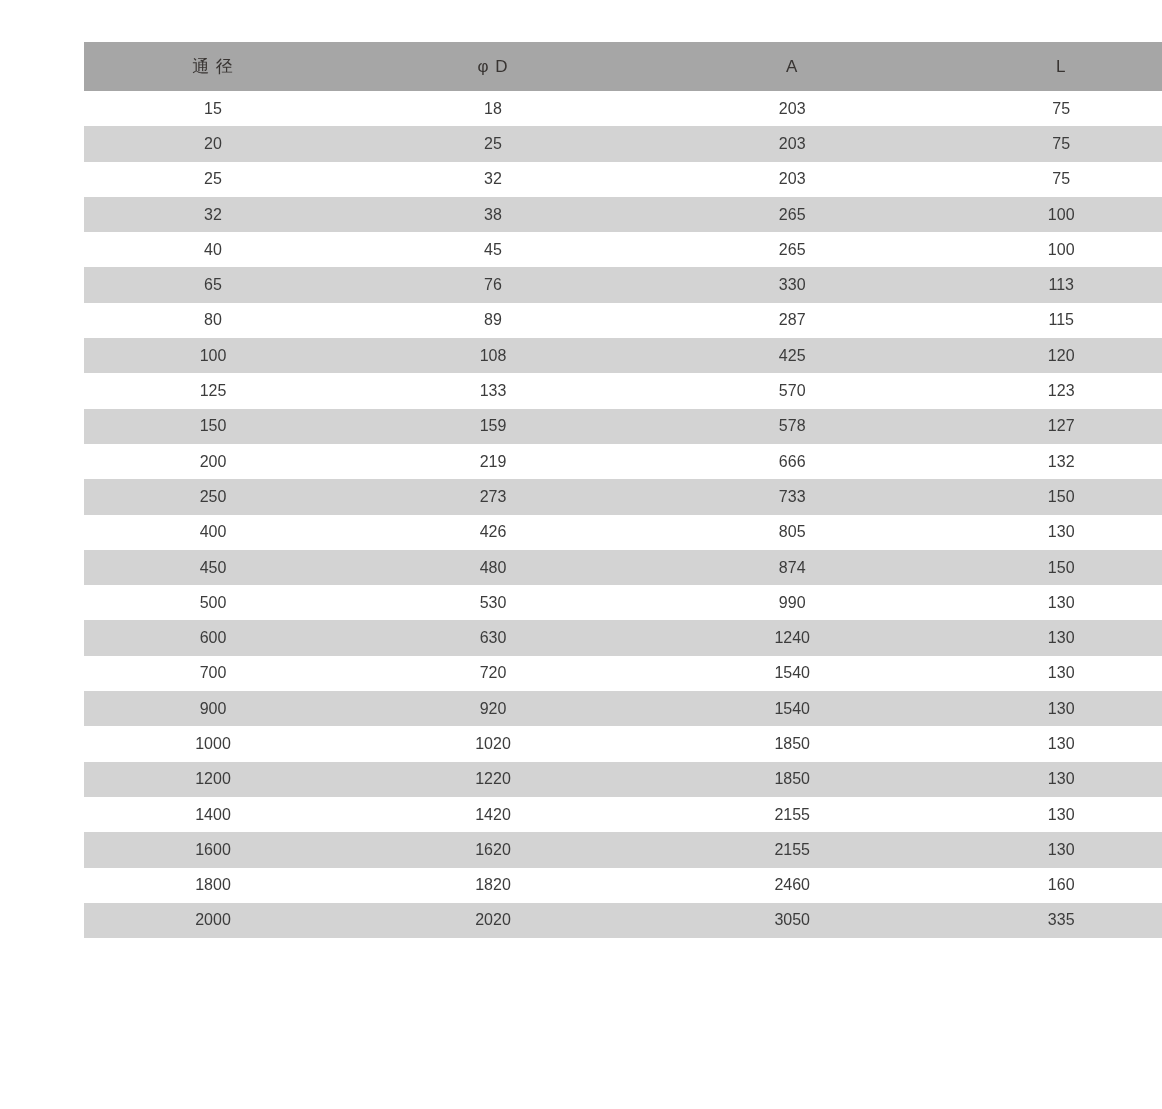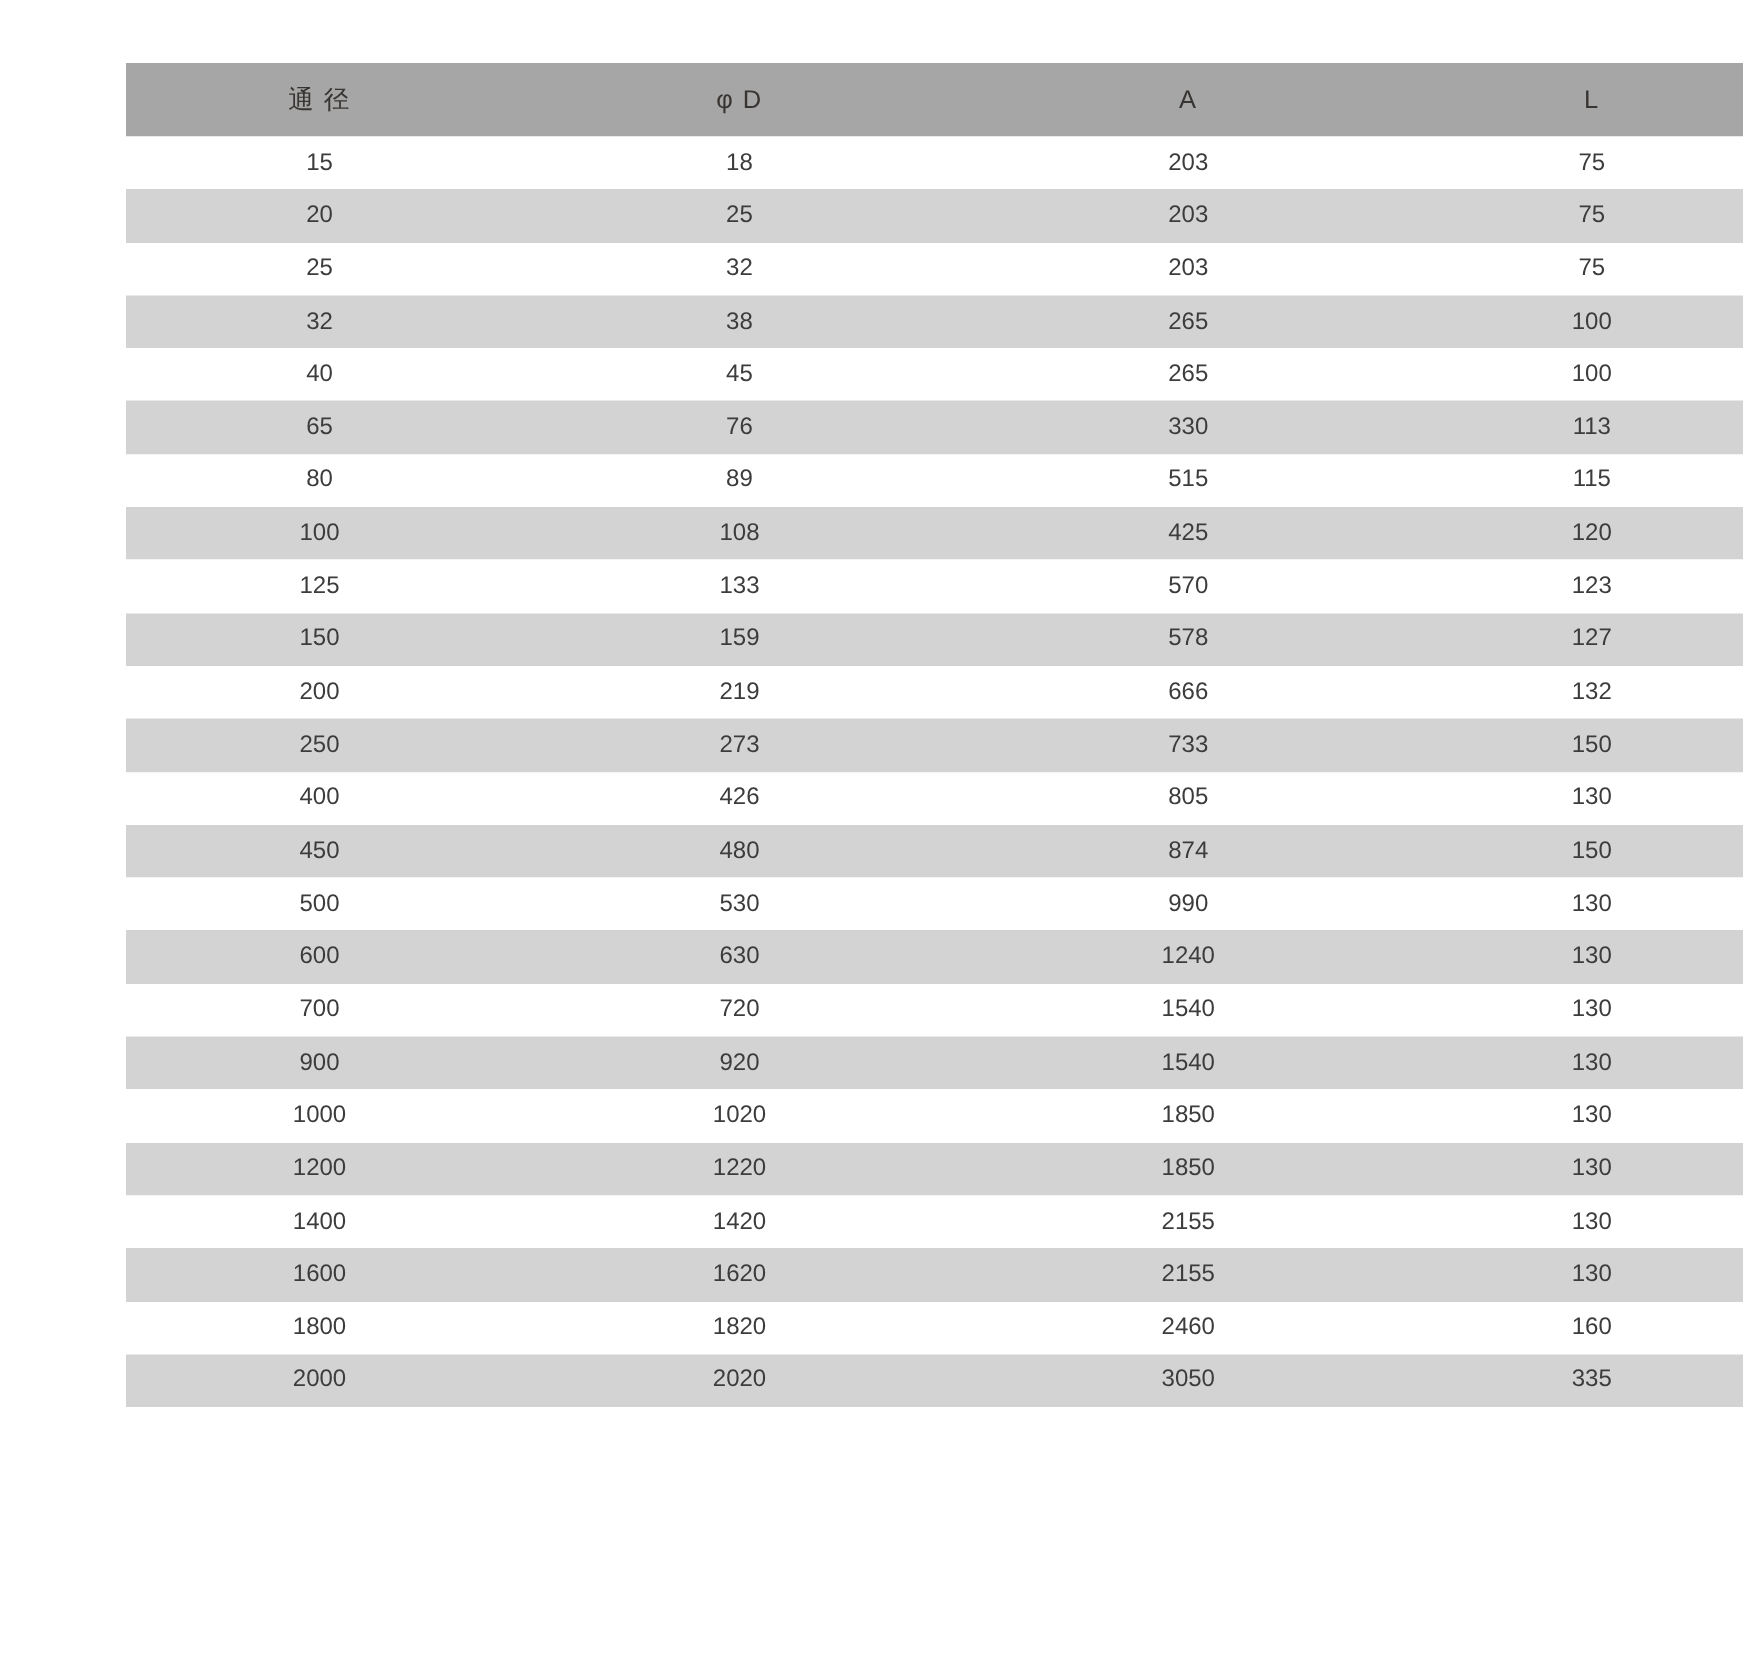--- a/index.html
+++ b/index.html
@@ -114,21 +114,21 @@
           </tr>
           <tr>
             <td>65</td>
             <td>76</td>
             <td>330</td>
             <td>113</td>
           </tr>
           <tr>
             <td>80</td>
             <td>89</td>
-            <td>515</td>
+            <td>287</td>
             <td>115</td>
           </tr>
           <tr>
             <td>100</td>
             <td>108</td>
             <td>425</td>
             <td>120</td>
           </tr>
           <tr>
             <td>125</td>

